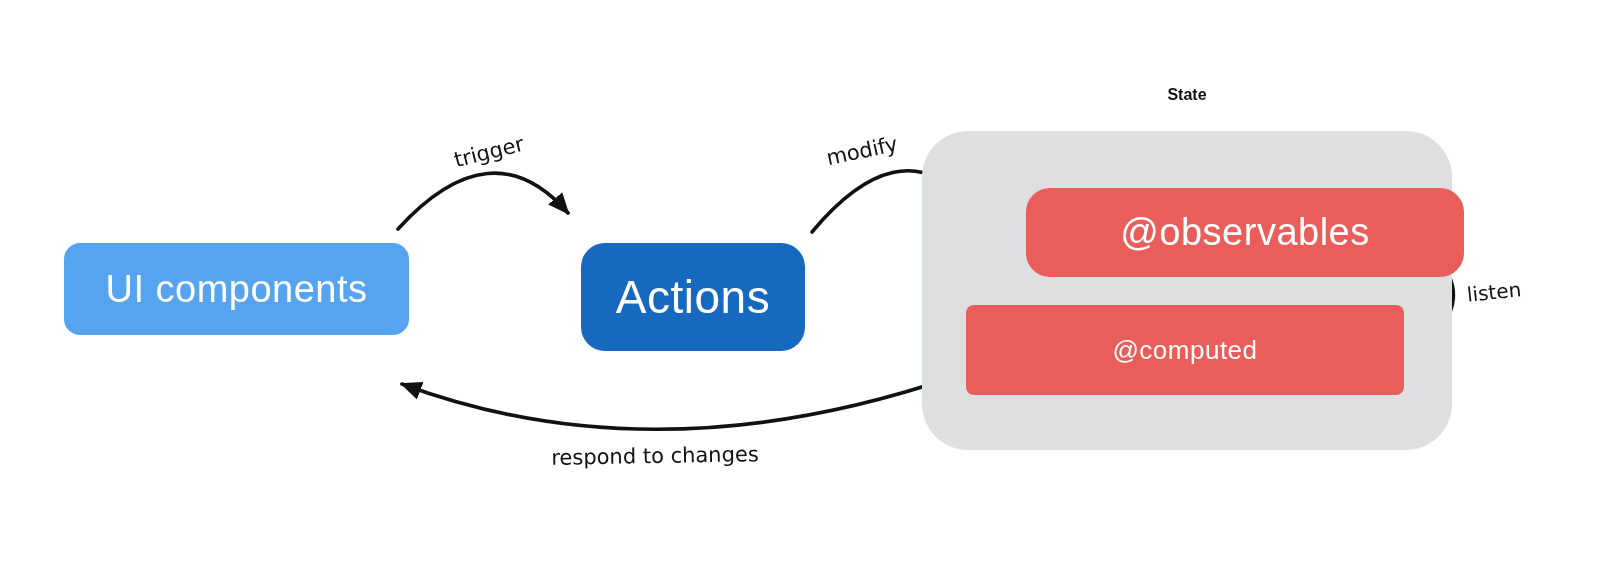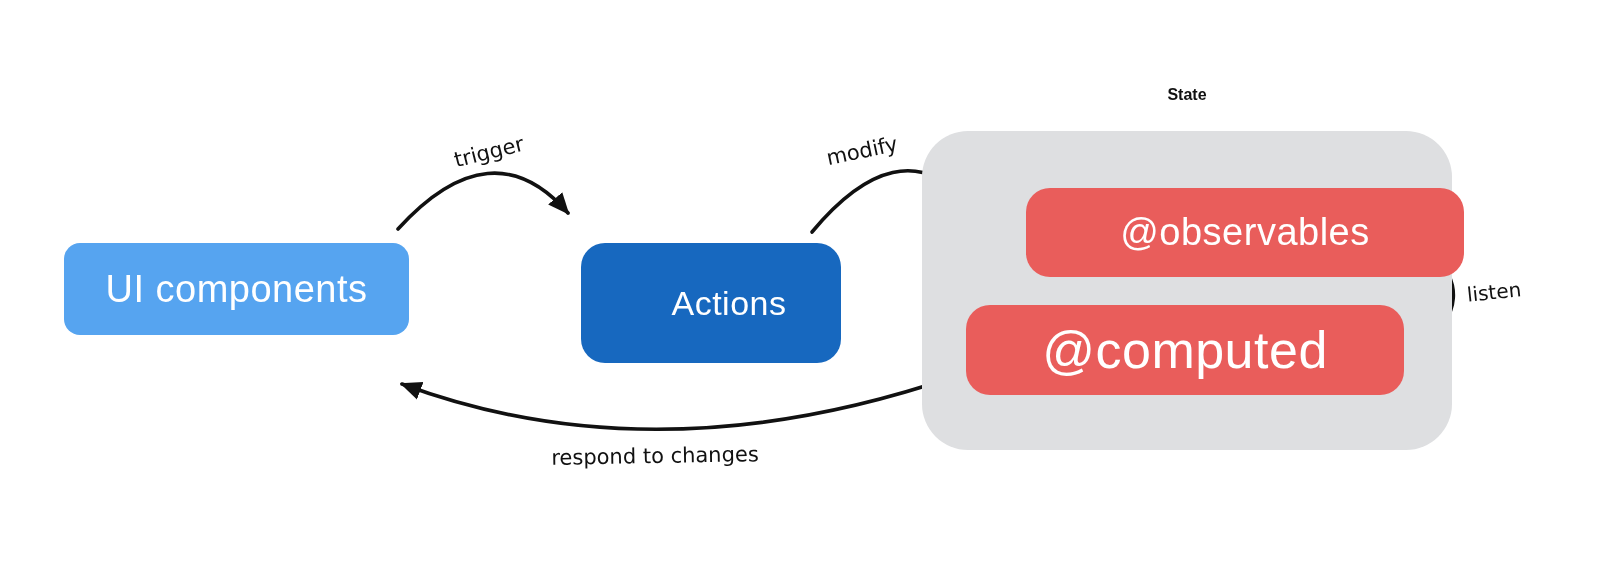--- a/index.html
+++ b/index.html
@@ -44,24 +44,23 @@
     top: 243px;
     width: 345px;
     height: 92px;
     border-radius: 16px;
     font-size: 38px;
   }
   .node-actions {
     left: 581px;
     top: 243px;
     width: 224px;
-    height: 120px;
+    height: 108px;
     border-radius: 24px;
-    font-size: 34px;
-    padding-left: 36px;
+    font-size: 46px;
   }
   .state-container {
     position: absolute;
     left: 922px;
     top: 131px;
     width: 530px;
     height: 319px;
     border-radius: 46px;
   }
   .state-title {
@@ -81,22 +80,22 @@
     height: 89px;
     border-radius: 24px;
     font-size: 38px;
     margin-left: 20px;
   }
   .node-computed {
     left: 966px;
     top: 305px;
     width: 438px;
     height: 90px;
-    border-radius: 24px;
-    font-size: 52px;
+    border-radius: 8px;
+    font-size: 26px;
   }
   .hand-label {
     position: absolute;
     font-family: "DejaVu Sans", sans-serif;
     font-size: 21px;
     font-weight: 500;
     color: #111111;
     white-space: nowrap;
     transform: translate(-50%, -50%) rotate(var(--rot, 0deg));
   }

